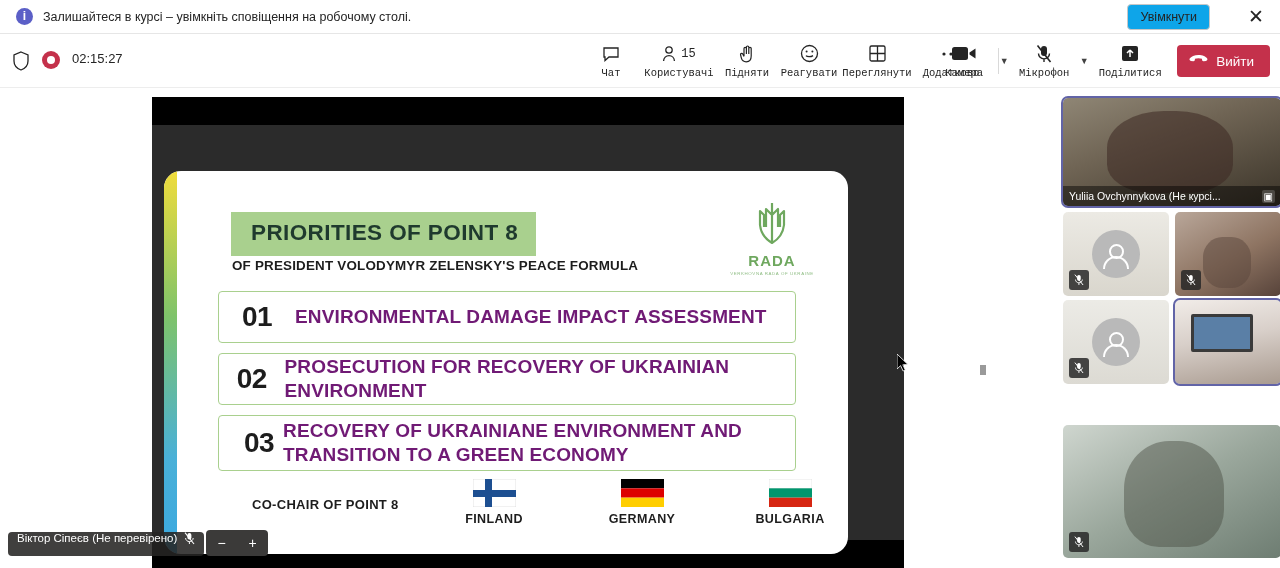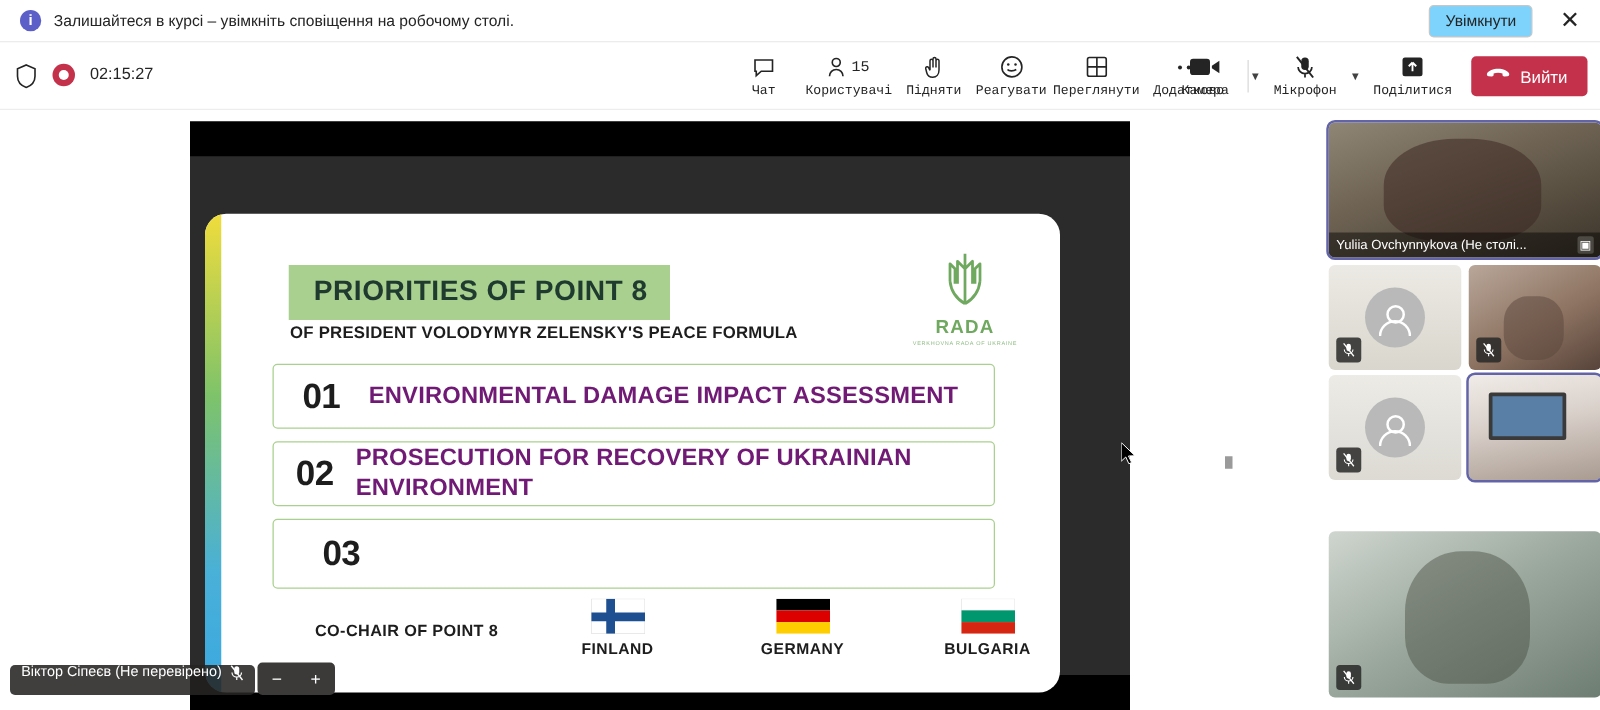--- a/index.html
+++ b/index.html
@@ -22,23 +22,23 @@
   .notif-icon {
     width: 17px; height: 17px; border-radius: 50%;
     background: #5b5fc7; color: #fff;
     font-size: 12px; line-height: 17px; text-align: center;
     font-weight: bold; margin-left: 8px; margin-right: 10px;
     flex: 0 0 auto;
   }
   .notif-text { font-size: 12.5px; color: #242424; flex: 1 1 auto; }
   .notif-btn {
     border: 1px solid #c7c7c7; border-radius: 4px;
-    background: #7dd3fc; color: #242424;
+    background: #0ea5e9; color: #242424;
     font-size: 12.5px; padding: 5px 12px; cursor: pointer;
-    margin-right: 14px;
+    margin-right: 30px;
   }
   .notif-close {
     font-size: 19px; color: #242424; cursor: pointer;
     padding: 0 8px; line-height: 1;
   }
 
   
   .toolbar {
     position: absolute; top: 34px; left: 0; width: 1280px; height: 54px;
     background: #ffffff;
@@ -402,20 +402,21 @@
         <div class="pt-row" id="pt0">
           <div class="num">01</div>
           <div class="txt">ENVIRONMENTAL DAMAGE IMPACT ASSESSMENT</div>
         </div>
         <div class="pt-row" id="pt1">
           <div class="num">02</div>
           <div class="txt">PROSECUTION FOR RECOVERY OF UKRAINIAN ENVIRONMENT</div>
         </div>
         <div class="pt-row" id="pt2">
           <div class="num">03</div>
+          <div class="txt">RECOVERY OF UKRAINIANE ENVIRONMENT AND TRANSITION TO A GREEN ECONOMY</div>
         </div>
 
         <div class="cochair">CO-CHAIR OF POINT 8</div>
 
         <div class="flags">
           <div class="flag-item">
             <svg class="flag-img" viewBox="0 0 43 28">
               <rect width="43" height="28" fill="#ffffff" stroke="#d0d0d0" stroke-width="0.6"></rect>
               <rect x="0" y="11" width="43" height="7" fill="#1d4f91"></rect>
               <rect x="12" y="0" width="7" height="28" fill="#1d4f91"></rect>
@@ -466,21 +467,21 @@
     <span>−</span>
     <span>+</span>
   </div>
 </div>
 
 <div class="roster">
 
   <div class="tile active v1" style="left:18px; top:10px; width:218px; height:108px;">
     <div class="blobA"></div>
     <div class="tile-name">
-      <span class="nm">Yuliia Ovchynnykova (Не столі...</span>
+      <span class="nm">Yuliia Ovchynnykova (Не курсі...</span>
       <span class="pin-ico">▣</span>
     </div>
   </div>
 
   <div class="tile v2" style="left:18px; top:124px; width:106px; height:84px;">
     <div class="avatar-circle">
       <div class="head"></div>
       <div class="body"></div>
     </div>
     <div class="mic-off-badge">

